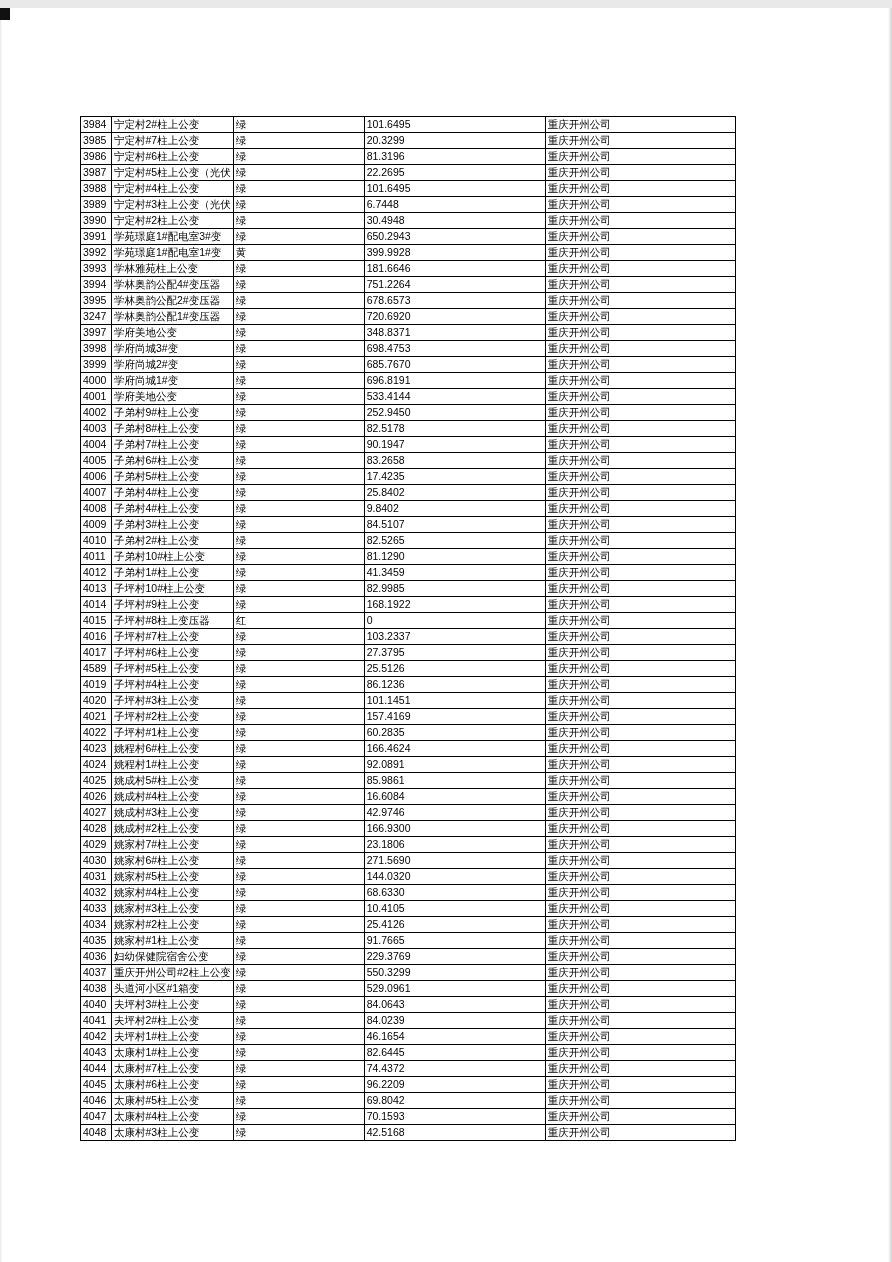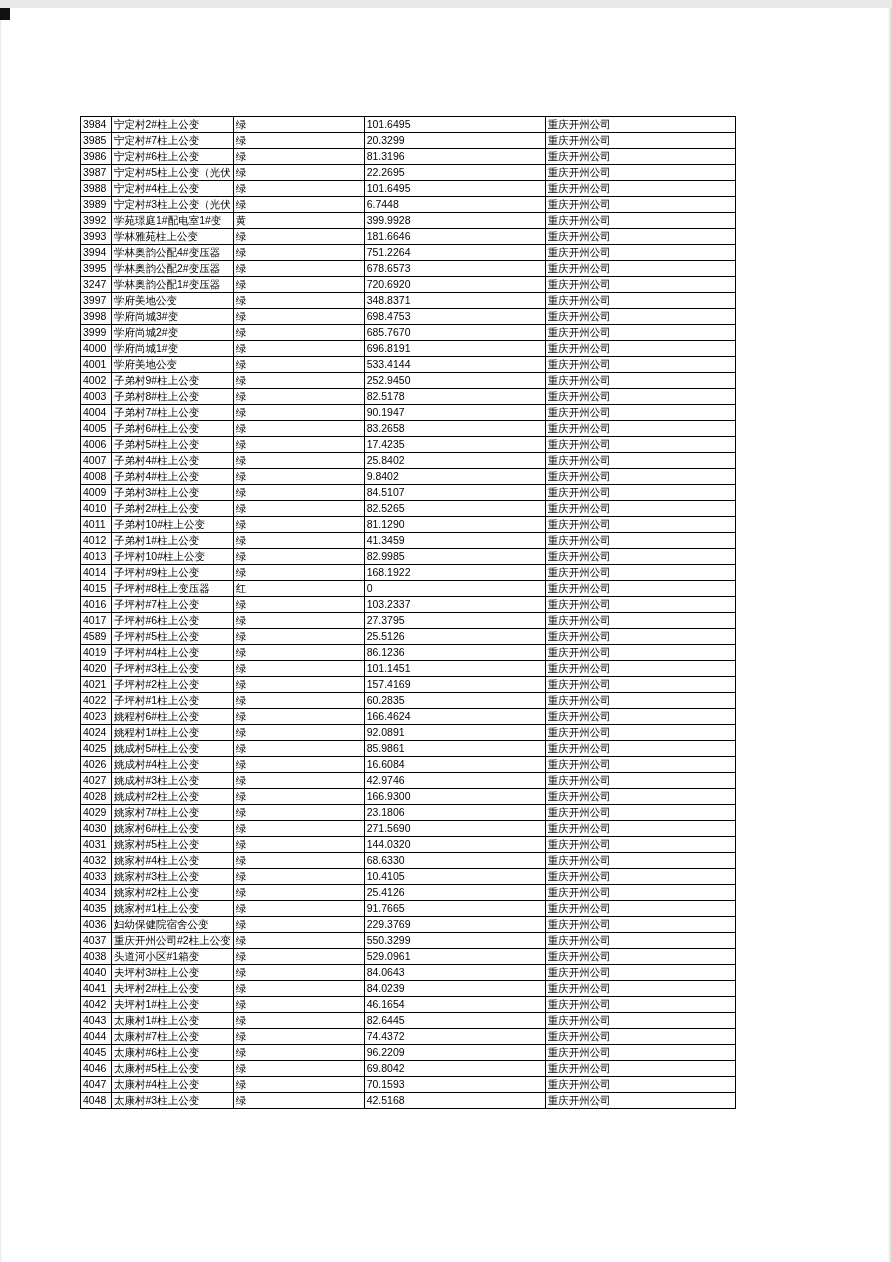--- a/index.html
+++ b/index.html
@@ -111,20 +111,34 @@
           <td class="c4">重庆开州公司</td>
         </tr>
         <tr>
           <td class="c0">3989</td>
           <td class="c1">宁定村#3柱上公变（光伏</td>
           <td class="c2">绿</td>
           <td class="c3">6.7448</td>
           <td class="c4">重庆开州公司</td>
         </tr>
         <tr>
+          <td class="c0">3990</td>
+          <td class="c1">宁定村#2柱上公变</td>
+          <td class="c2">绿</td>
+          <td class="c3">30.4948</td>
+          <td class="c4">重庆开州公司</td>
+        </tr>
+        <tr>
+          <td class="c0">3991</td>
+          <td class="c1">学苑璟庭1#配电室3#变</td>
+          <td class="c2">绿</td>
+          <td class="c3">650.2943</td>
+          <td class="c4">重庆开州公司</td>
+        </tr>
+        <tr>
           <td class="c0">3992</td>
           <td class="c1">学苑璟庭1#配电室1#变</td>
           <td class="c2">黄</td>
           <td class="c3">399.9928</td>
           <td class="c4">重庆开州公司</td>
         </tr>
         <tr>
           <td class="c0">3993</td>
           <td class="c1">学林雅苑柱上公变</td>
           <td class="c2">绿</td>

